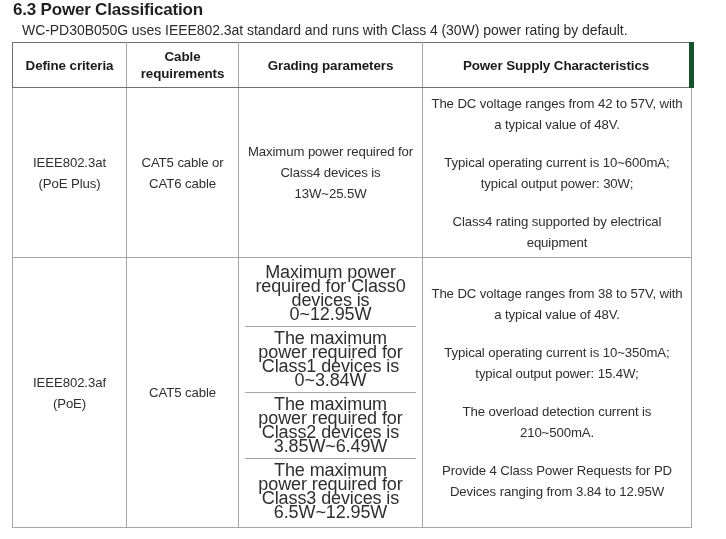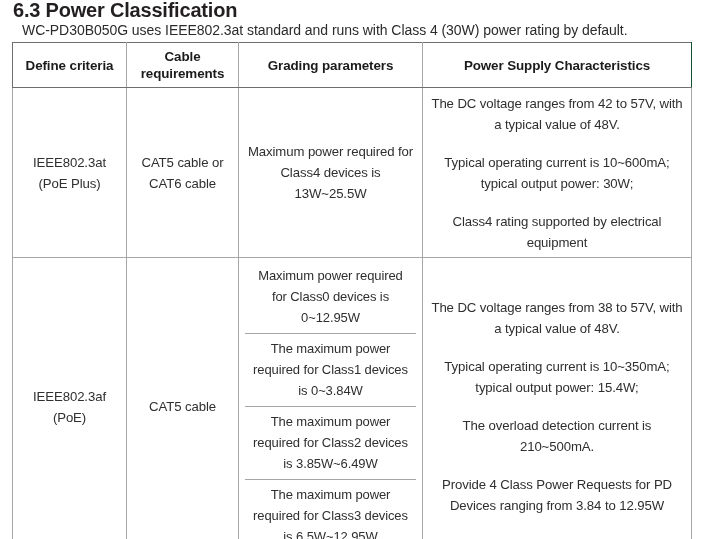--- a/index.html
+++ b/index.html
@@ -20,21 +20,21 @@
     position: relative;
     width: 726px;
     height: 539px;
     box-sizing: border-box;
   }
 
   .section-title {
     position: absolute;
     left: 13px;
     top: 0px;
-    font-size: 20px;
+    font-size: 17px;
     font-weight: bold;
     letter-spacing: -0.2px;
     color: #231f20;
     line-height: 20px;
   }
 
   .section-intro {
     position: absolute;
     left: 22px;
     top: 21px;
@@ -78,21 +78,21 @@
     border-top: 1px solid #6f6f6f;
     border-bottom: 1px solid #6f6f6f;
     font-size: 13.4px;
     font-weight: bold;
     color: #1b1b1b;
     line-height: 17px;
     height: 45px;
     letter-spacing: -0.1px;
   }
   table.spec thead th.h1 { border-left: 1px solid #6f6f6f; margin-left: 40px; }
-  table.spec thead th.h4 { border-right: 1px solid #14532d; }
+  table.spec thead th.h4 { border-right: 5px solid #14532d; }
   table.spec thead th.h3,
   table.spec thead th.h4 { border-left-color: #6f6f6f; }
 
   table.spec td {
     font-size: 13.2px;
     color: #2f2f2f;
     line-height: 21px;
     letter-spacing: -0.1px;
   }
 
@@ -112,22 +112,22 @@
   }
   .power-para:last-child { margin-bottom: 0; }
 
   td.grading-split {
     padding: 0;
     vertical-align: top;
   }
   .sub {
     border-bottom: 1px solid #a6a6a6;
     padding: 4px 8px 5px 8px;
-    line-height: 21px;
-    font-size: 13px;
+    line-height: 14px;
+    font-size: 18px;
     color: #2f2f2f;
     box-sizing: border-box;
   }
   .sub:last-child { border-bottom: none; }
 
   .r1 td { height: 170px; }
 </style>
 </head>
 <body>
 

